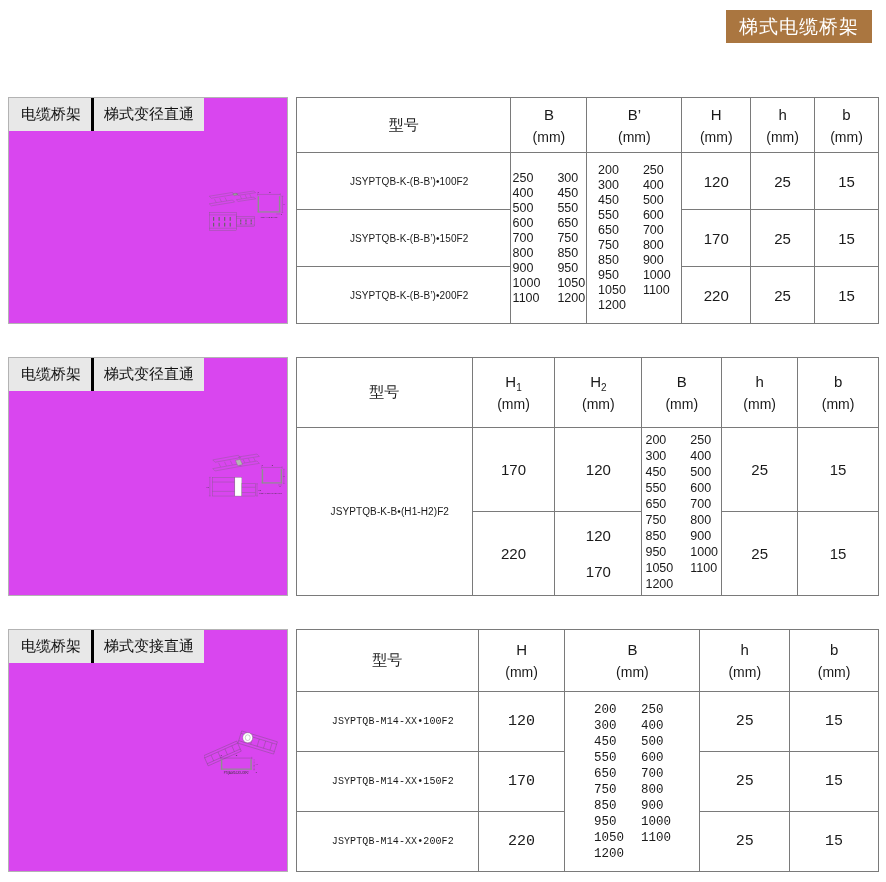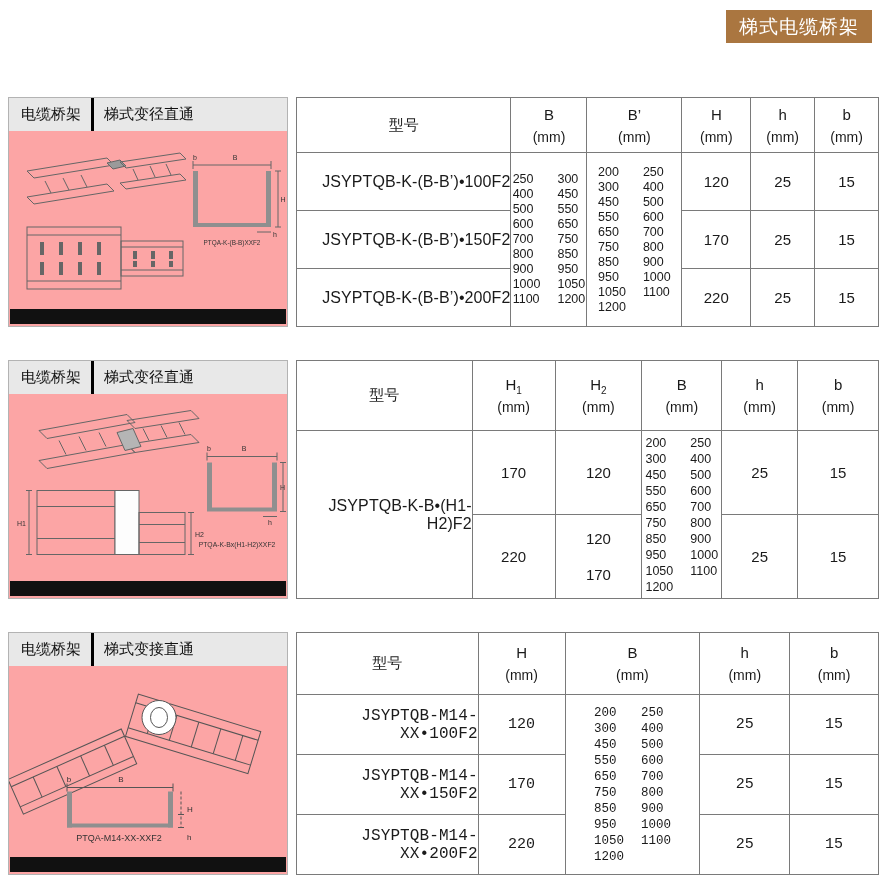--- a/index.html
+++ b/index.html
@@ -10,39 +10,39 @@
   }
   .badge{
     position:absolute;top:10px;right:14px;
     background:var(--badge_bg,#aa7640);color:var(--badge_text,#ffffff);
     font-size:19px;line-height:33px;height:33px;padding:0 13px;letter-spacing:1px;
   }
   .row{display:flex;align-items:stretch;margin:0 7px 0 8px;gap:8px;}
   .row.first{margin-top:97px;}
   .row + .row{margin-top:33px;}
   
-  .panel{width:280px;min-width:280px;border:1px solid #b3b3b3;background:#fca5a5;
-    display:flex;flex-direction:column;box-sizing:border-box;}
+  .panel{width:280px;min-width:280px;border:1px solid #b3b3b3;background:#d946ef;
+    display:flex;flex-direction:row;box-sizing:border-box;}
   .panel-header{height:33px;min-height:33px;background:var(--header_bg,#e8e8e8);
     display:flex;align-items:center;font-size:15px;color:#111;}
   .ph-left{padding:0 10px 0 12px;white-space:nowrap;}
   .ph-div{width:3px;align-self:stretch;background:#000;}
   .ph-right{padding:0 10px;white-space:nowrap;}
   .panel-body{flex:1;overflow:hidden;}
   .panel-body svg{width:100%;height:100%;display:block;}
   .panel-footer{height:15px;min-height:15px;background:var(--footer_bar,#111111);margin:0 1px 2px 1px;}
   svg text{fill:#333;font-family:"Liberation Sans","DejaVu Sans",sans-serif;}
   
   table.spec{flex:1;border-collapse:collapse;table-layout:fixed;font-size:15px;padding-left:16px;}
   .spec th,.spec td{border:1px solid #7a7a7a;text-align:center;vertical-align:middle;
     padding:0;font-weight:normal;overflow:hidden;}
   .thl{font-size:15px;line-height:17px;}
   .thl sub{font-size:10px;}
   .thu{font-size:14px;line-height:16px;}
-  td.model{text-align:right;padding-left:11px;font-size:16px;letter-spacing:0.1px;}
+  td.model{text-align:center;padding-left:11px;font-size:10px;letter-spacing:0.1px;}
   td.numcell{padding:2px 0;}
   .numgrid{display:grid;grid-template-columns:max-content max-content;
     column-gap:17px;justify-content:center;font-size:12.5px;line-height:15px;text-align:left;}
   .ng16 .numgrid,.numgrid.ng16{line-height:16px;}
   td.multiline{white-space:pre-line;line-height:2.4;}
   .t1 thead tr{height:55px;} .t1 tbody tr{height:57px;}
   .t2 thead tr{height:70px;} .t2 tbody tr{height:84px;}
   .t3 thead tr{height:62px;} .t3 tbody tr{height:60px;font-family:Liberation Mono, monospace;}
 </style>
 </head>

